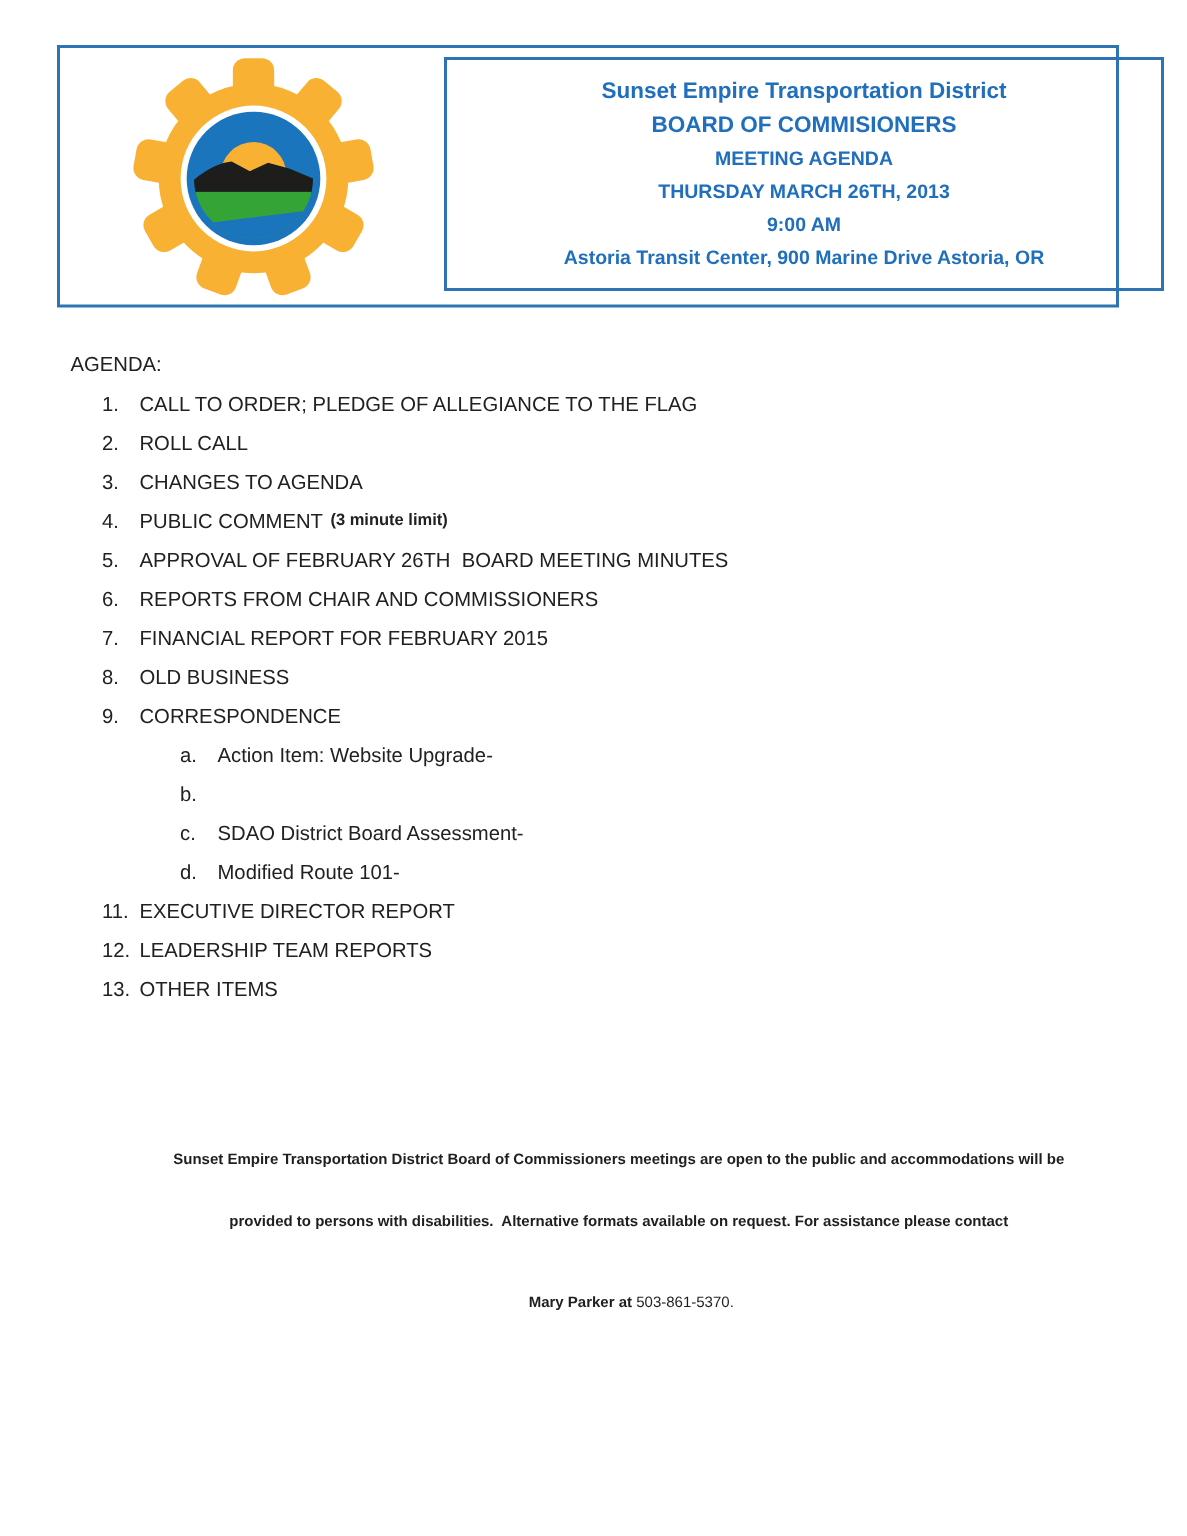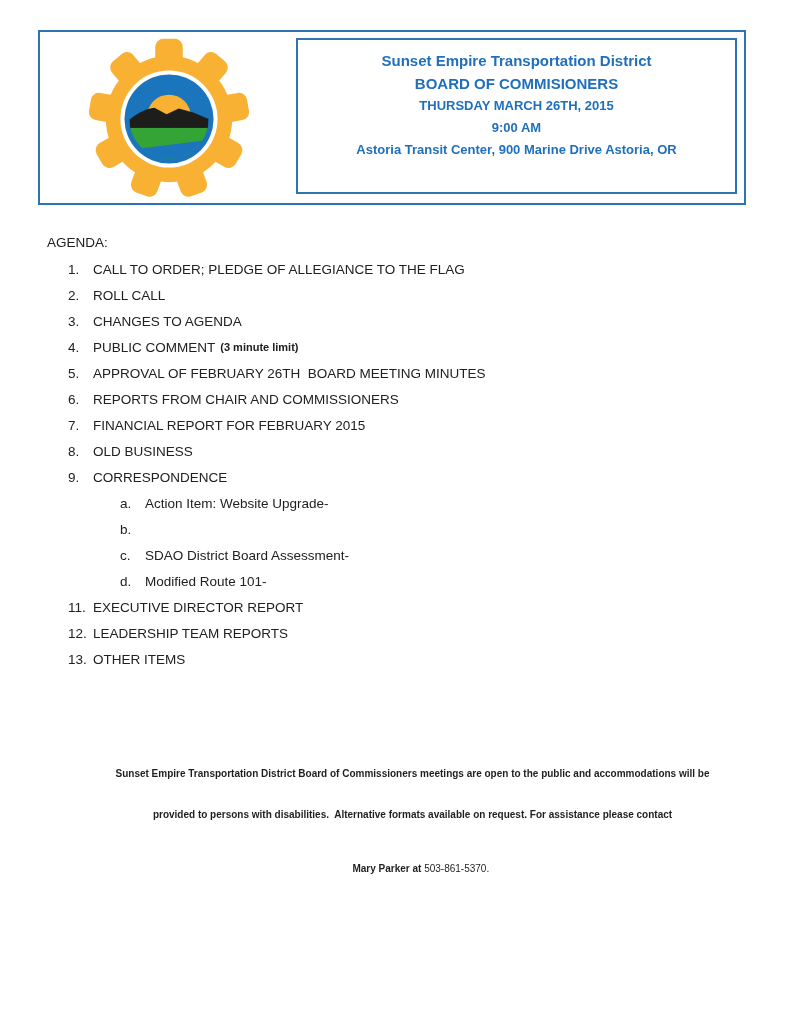--- a/index.html
+++ b/index.html
@@ -7,21 +7,21 @@
     position:relative;width:791px;height:1024px;background:#fff;
     font-family:"Liberation Sans",sans-serif;color:#212121;overflow:hidden;
   }
   
   .header-box{
     position:absolute;left:38px;top:30px;width:708px;height:175px;
     border:2px solid #2E74B5;box-sizing:border-box;background:#fff;
   }
   .logo{position:absolute;left:48px;top:6px;width:162px;height:162px;}
   .title-box{
-    position:absolute;left:256px;top:6px;width:441px;height:156px;
+    position:absolute;left:256px;top:6px;width:480px;height:156px;
     border:2px solid #2E74B5;box-sizing:border-box;
     text-align:center;color:#1F6FBC;font-weight:bold;padding-top:9px;
   }
   .t1{font-size:15px;line-height:23px;}
   .t2{font-size:13px;line-height:22px;}
   
   .agenda{position:absolute;left:47px;top:230px;font-size:13.5px;}
   .agenda-label{height:26px;line-height:26px;}
   .list{margin-left:21px;}
   .row{display:flex;height:26px;align-items:center;white-space:pre-wrap;}
@@ -66,21 +66,22 @@
         <circle cx="100" cy="97" r="27" fill="#F8B133"></circle>
         <path d="M51,101 C62,92 72,87 82,86 L97,94 L112,87 L130,92 L149,100 L149,112 L51,112 Z" fill="#1D1D1B"></path>
         <rect x="51" y="111" width="98" height="39" fill="#35A436"></rect>
         <path d="M51,138 L149,126 L149,150 L51,150 Z" fill="#1B75BC"></path>
       </g>
     </svg>
 
     <div class="title-box">
       <div class="t1">Sunset Empire Transportation District</div>
       <div class="t1">BOARD OF COMMISIONERS</div>
-      <div class="t2">THURSDAY MARCH 26TH, 2015</div>
+      <div class="t2">MEETING AGENDA</div>
+      <div class="t2">THURSDAY MARCH 26TH, 2013</div>
       <div class="t2">9:00 AM</div>
       <div class="t2">Astoria Transit Center, 900 Marine Drive Astoria, OR</div>
     </div>
   </div>
 
   <div class="agenda">
     <div class="agenda-label">AGENDA:</div>
     <div class="list">
 
       <div class="row">

